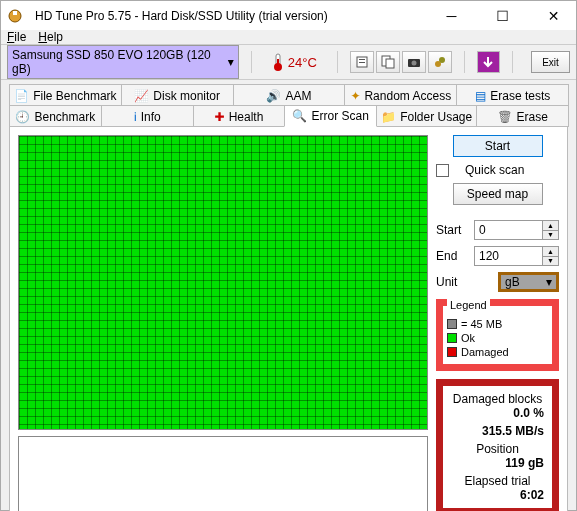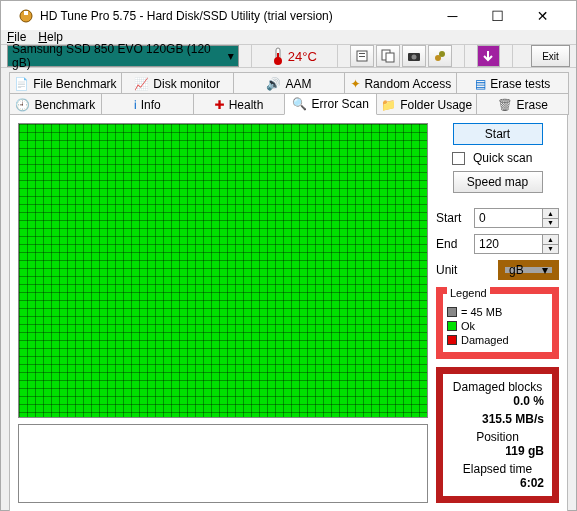--- a/index.html
+++ b/index.html
@@ -1,26 +1,26 @@
 <!DOCTYPE html>
 <html><head>
 <meta charset="utf-8">
 <style>
   * { box-sizing: border-box; font-family: "Segoe UI", Tahoma, sans-serif; }
   body { margin: 0; background: #fff; }
   .window { width: 577px; height: 511px; border: 1px solid #aaa; display: flex; flex-direction: column; background: #f0f0f0; }
-  .titlebar { height: 30px; background: #fff; display: flex; align-items: center; padding: 0 11px; }
+  .titlebar { height: 30px; background: #fff; display: flex; align-items: center; padding: 0 0; gap: 6px; }
   .titlebar .icon { width: 16px; height: 16px; margin: 0 6px; }
   .title-text { font-size: 12px; flex: 1; white-space: nowrap; }
   .win-btn { width: 45px; height: 29px; display:flex; align-items:center; justify-content:center; font-size:14px;}
   .menubar { height: 20px; display:flex; align-items:center; padding: 0 6px; font-size:12px; }
   .menu-item { margin-right: 12px; }
   .menu-item u { text-decoration: underline; }
   .toolbar { height: 36px; border-top:1px solid #ccc; border-bottom:1px solid #ccc; display:flex; align-items:center; padding:0 6px; gap:6px; background:#f0f0f0;}
-  .drive-select { width:240px; height:22px; font-size:12px; background:#0f766e; border:1px solid #999; padding:0 4px; display:flex; align-items:center; justify-content:space-between;}
+  .drive-select { width:240px; height:34px; font-size:12px; background:#c4b5fd; border:1px solid #999; padding:0 4px; display:flex; align-items:center; justify-content:space-between;}
   .temp-box { display:flex; align-items:center; gap:4px; padding:0 8px; height:22px;}
   .temp-text { color:#c00000; font-weight:normal; font-size:13px;}
   .tool-icons { display:flex; gap:2px; margin-left:auto;}
   .tool-btn { width:24px; height:22px; border:1px solid #bbb; background:linear-gradient(#fff,#e8e8e8); display:flex; align-items:center; justify-content:center;}
   .tool-btn.purple { background:#a020a0;}
   .exit-btn { width:40px; height:22px; border:1px solid #999; background:linear-gradient(#fff,#e8e8e8); font-size:10px; margin-left:6px;}
   .tabarea { padding:4px 8px 8px 8px; flex:1; display:flex; flex-direction:column; }
   .tabrow { display:flex; height:22px; font-size:12px;}
   .tab { flex:1; border:1px solid #bbb; border-bottom:none; background:#f4f4f4; display:flex; align-items:center; justify-content:center; gap:4px; padding:0 4px; white-space:nowrap; margin-right:-1px;}
   .tab.active { background:#fff; border-bottom:1px solid #fff; position:relative; z-index:1;}
@@ -30,30 +30,30 @@
   .left { display:flex; flex-direction:column; gap:6px;}
   .grid-box { width:410px; height:295px; border:1px solid #888; background:#00e000; position:relative;
     background-image:
       repeating-linear-gradient(to right, rgba(0,0,0,0.35) 0 1px, transparent 1px 8px),
       repeating-linear-gradient(to bottom, rgba(0,0,0,0.35) 0 1px, transparent 1px 8px);
   }
   .log-box { width:410px; flex:1; border:1px solid #888; background:#fff;}
   .right { flex:1; display:flex; flex-direction:column; font-size:12px; gap:4px;}
   .btn { height:22px; border:1px solid #0078d7; background:#e5f1fb; font-size:12px; width:90px; align-self:center;}
   .btn.plain { border:1px solid #999; background:linear-gradient(#fff,#e8e8e8);}
-  .chk-row { display:flex; align-items:center; gap:8px; margin:2px 16px;}
+  .chk-row { display:flex; align-items:center; gap:16px; margin:2px 0;}
   .chk { width:13px; height:13px; border:1px solid #666; background:#fff; display:inline-block; }
   .input-row { display:flex; align-items:center; gap:2px; margin:1px 0;}
   .input-row label { width:36px; }
   .spin { flex:1; height:20px; border:1px solid #999; display:flex; }
   .spin-val { flex:1; padding:0 4px; display:flex; align-items:center;}
   .spin-btns { width:16px; display:flex; flex-direction:column; border-left:1px solid #999;}
   .spin-btns div { flex:1; display:flex; align-items:center; justify-content:center; font-size:7px; background:#eee;}
   .spin-btns div:first-child{border-bottom:1px solid #999;}
-  .select { flex:1; height:20px; border:7px solid #a16207; display:flex; align-items:center; justify-content:space-between; padding:0 4px; background:#a3a3a3;}
+  .select { flex:1; height:20px; border:3px solid #a16207; display:flex; align-items:center; justify-content:space-between; padding:0 4px; background:#a3a3a3;}
   .legend-box { border:7px solid #ef4444; padding:4px 6px 6px 4px; margin-top:2px; font-size:11px;}
   .legend-box .lg-title { position:relative; top:-11px; background:#fff; padding:0 3px; display:inline-block;}
   .legend-item { display:flex; align-items:center; gap:4px; margin-top:-4px;}
   .sw { width:10px; height:10px; border:1px solid #333; display:inline-block;}
   .stats-box { border:7px solid #b91c1c; padding:6px 8px; margin-top:4px; font-size:12px;}
   .stat { display:flex; flex-direction:column; align-items:center; margin-bottom:4px;}
   .stat .val { font-weight:bold; align-self:flex-end;}
   .sep { width:1px; height:22px; background:#ccc; margin:0 6px;}
   svg { display:block; }
 </style>
@@ -247,20 +247,20 @@
               <span class="val">0.0 %</span>
             </div>
           <div class="stat">
               <span class="val">315.5 MB/s</span>
             </div>
           <div class="stat">
               <span>Position</span>
               <span class="val">119 gB</span>
             </div>
           <div class="stat" style="margin-bottom:0">
-              <span>Elapsed time</span>
+              <span>Elapsed trial</span>
               <span class="val">6:02</span>
             </div>
         </div>
       </div>
     </div>
   </div>
 </div>
 
 </body></html>

